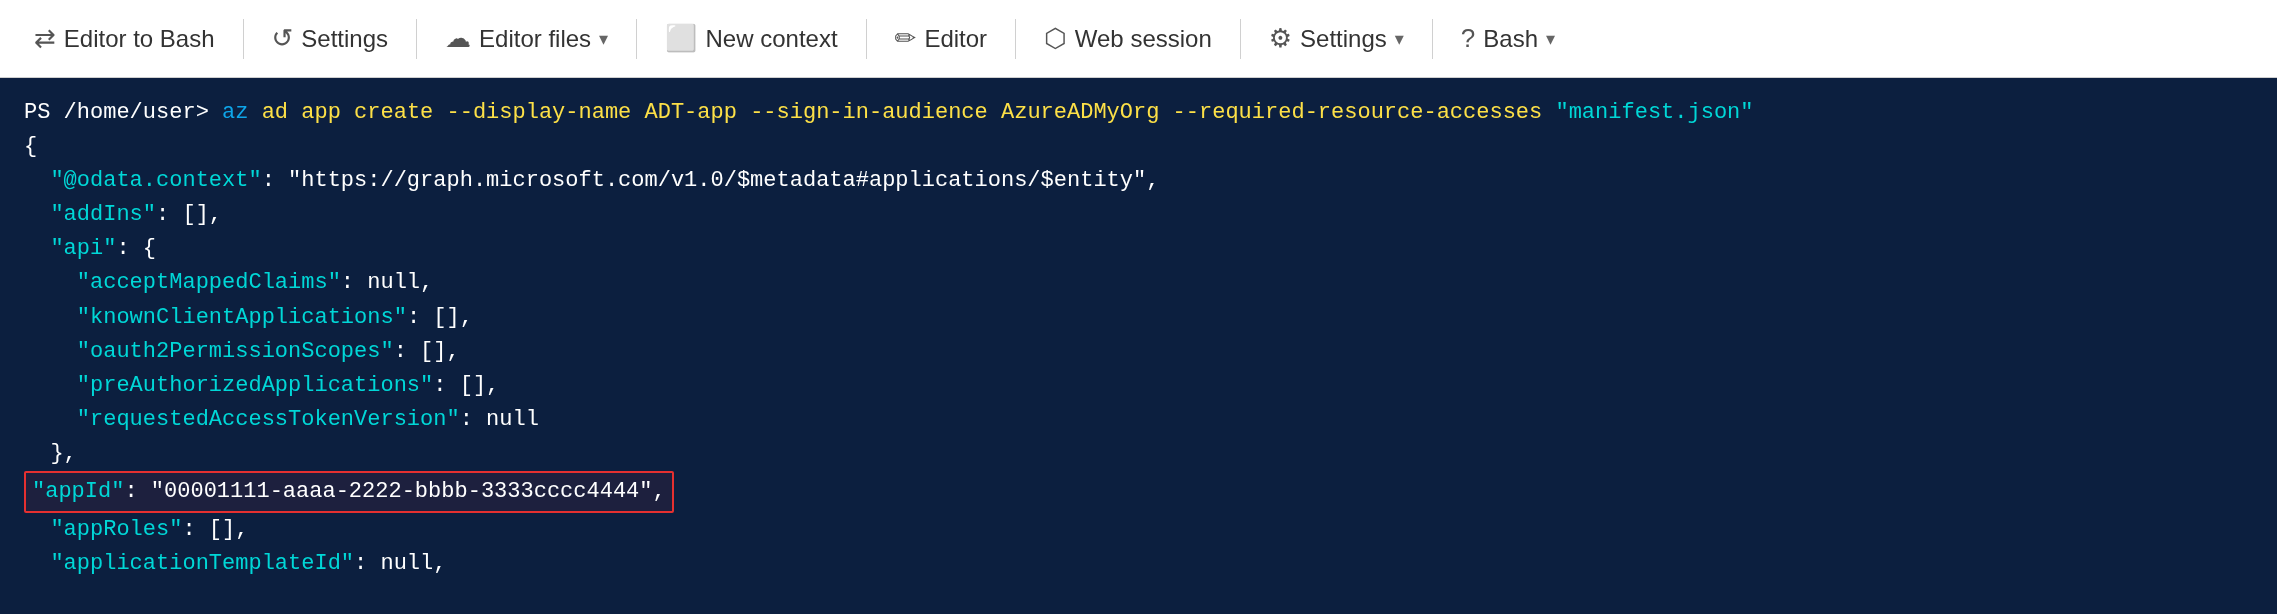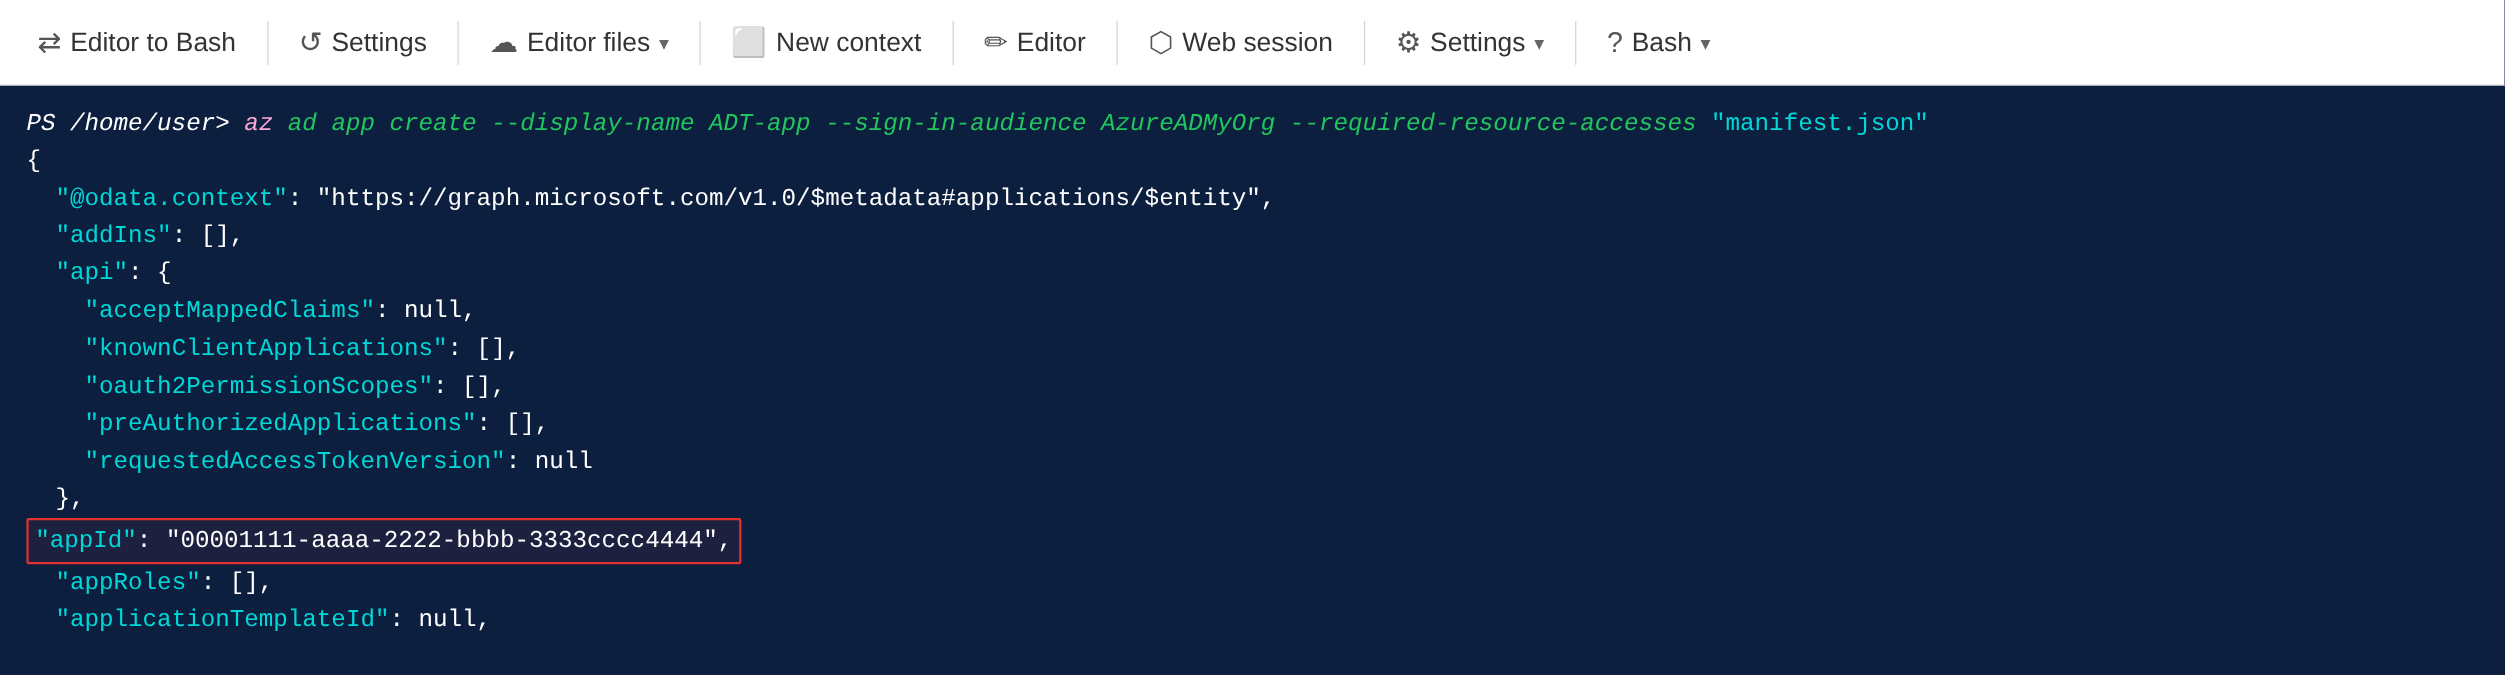--- a/index.html
+++ b/index.html
@@ -68,31 +68,28 @@
     }
 
     .line {
       display: flex;
       align-items: baseline;
       white-space: pre;
     }
 
     .prompt {
       color: #ffffff;
-      font-style: italic;
     }
 
     .cmd-az {
-      color: #f9a8d4;
-      font-style: italic;
+      color: #0ea5e9;
     }
 
     .cmd-normal {
-      color: #22c55e;
-      font-style: italic;
+      color: #fde047;
     }
 
     .cmd-string {
       color: #00d7d7;
     }
 
     .json-key {
       color: #00d7d7;
     }
 

